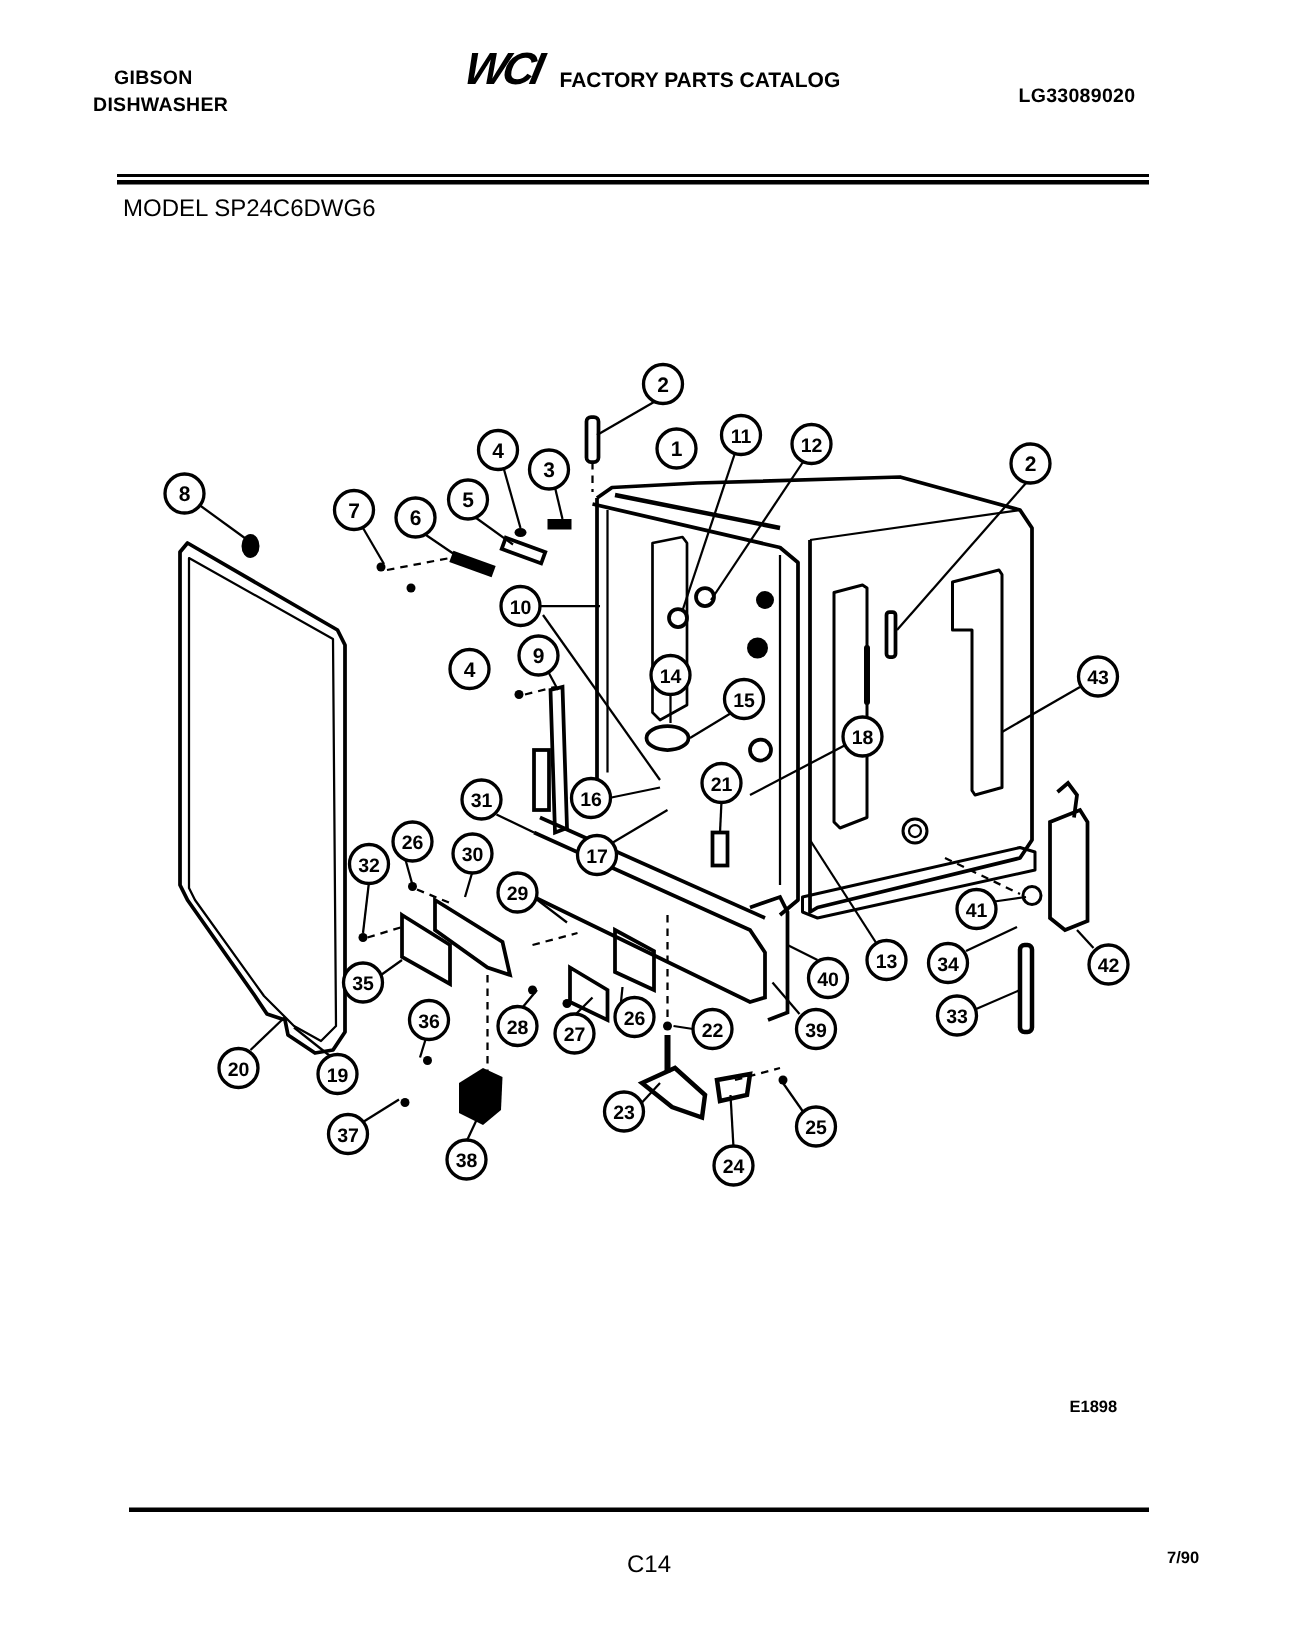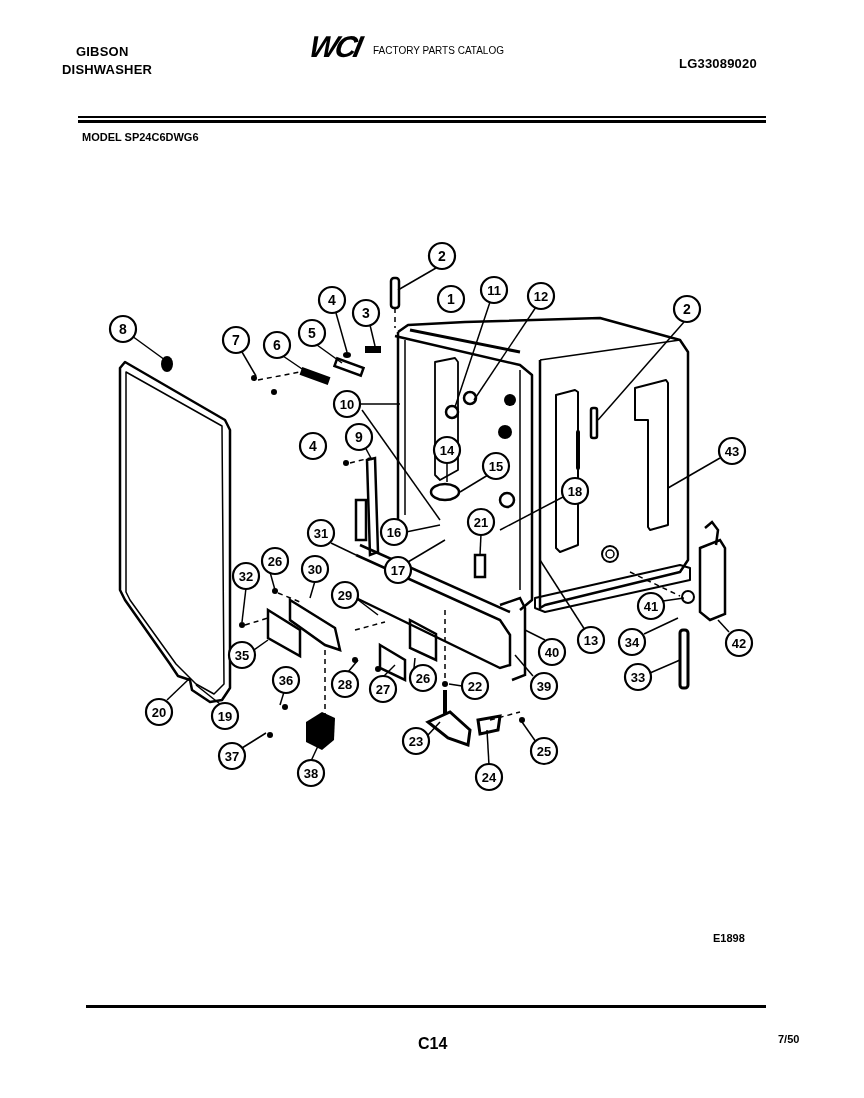--- a/index.html
+++ b/index.html
@@ -1,23 +1,23 @@
 <!DOCTYPE html>
 <html><head>
 <meta charset="utf-8">
 <style>
   html, body { margin: 0; padding: 0; background: #ffffff; }
   body { width: 864px; height: 1098px; position: relative; overflow: hidden; font-family: "Liberation Sans", sans-serif; color: #000; }
   .abs { position: absolute; }
   .hdr-text { font-weight: bold; font-size: 13px; letter-spacing: 0.2px; }
   .brand { font-weight: bold; font-style: italic; font-size: 30px; letter-spacing: -3px; transform: skewX(-12deg); line-height: 30px; }
-  .title { font-weight: normal; font-size: 10px; }
+  .title { font-weight: bold; font-size: 14px; }
   .rule { background: #000; }
-  .model { font-weight: bold; font-size: 11px; }
-  .page { font-weight: bold; font-size: 16px; }
+  .model { font-weight: normal; font-size: 16px; }
+  .page { font-weight: normal; font-size: 16px; }
   .small { font-weight: bold; font-size: 11px; padding-left: 43px; }
   svg text { font-family: "Liberation Sans", sans-serif; font-weight: bold; }
 </style>
 </head>
 <body>
 
 <div class="abs hdr-text" style="left:76px; top:44px;">GIBSON</div>
 <div class="abs hdr-text" style="left:62px; top:62px;">DISHWASHER</div>
 
 <div class="abs brand" style="left:310px; top:32px;">WCI</div>
@@ -367,13 +367,13 @@
         <circle cx="732" cy="451" r="13" fill="#fff" stroke="#000" stroke-width="2.2"></circle>
         <text x="732" y="456" text-anchor="middle" font-size="13">43</text>
       </g>
     </g>
 </svg>
 
 <div class="abs small" style="left:670px; top:932px;">E1898</div>
 
 <div class="abs rule" style="left:86px; top:1005px; width:680px; height:3px;"></div>
 <div class="abs page" style="left:418px; top:1035px;">C14</div>
-<div class="abs small" style="left:735px; top:1033px;">7/50</div>
+<div class="abs small" style="left:735px; top:1033px;">7/90</div>
 
 </body></html>

